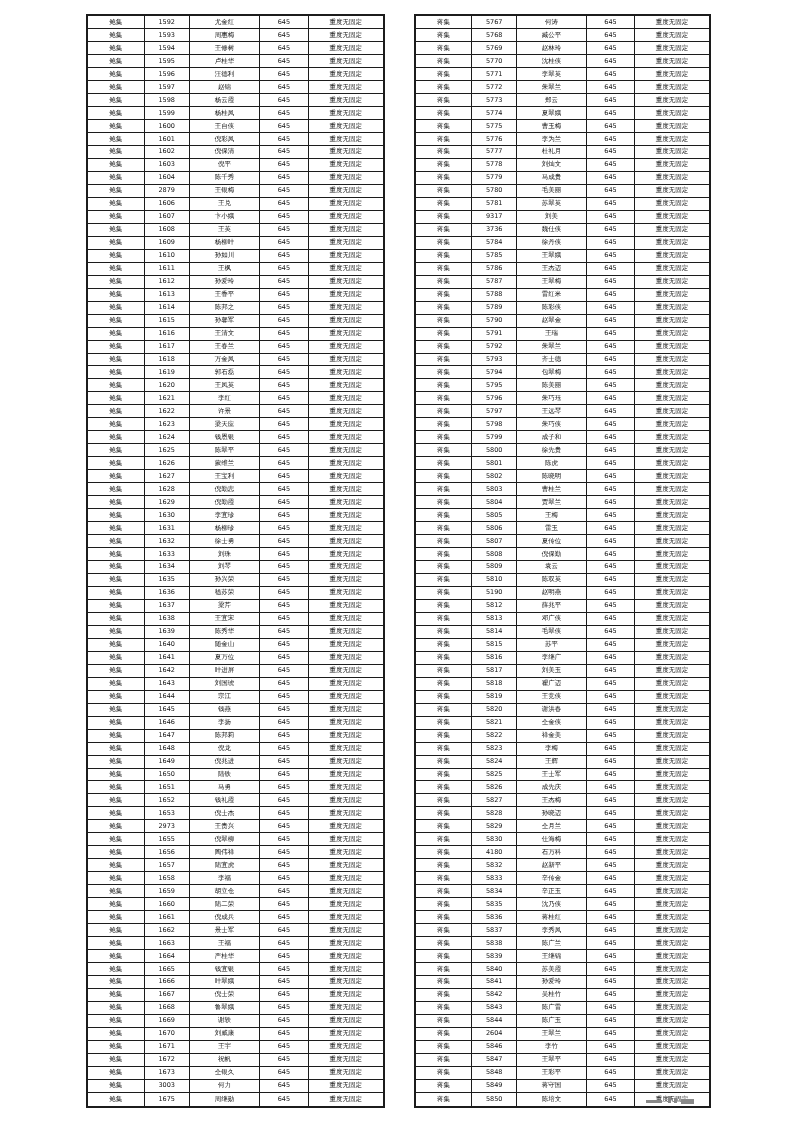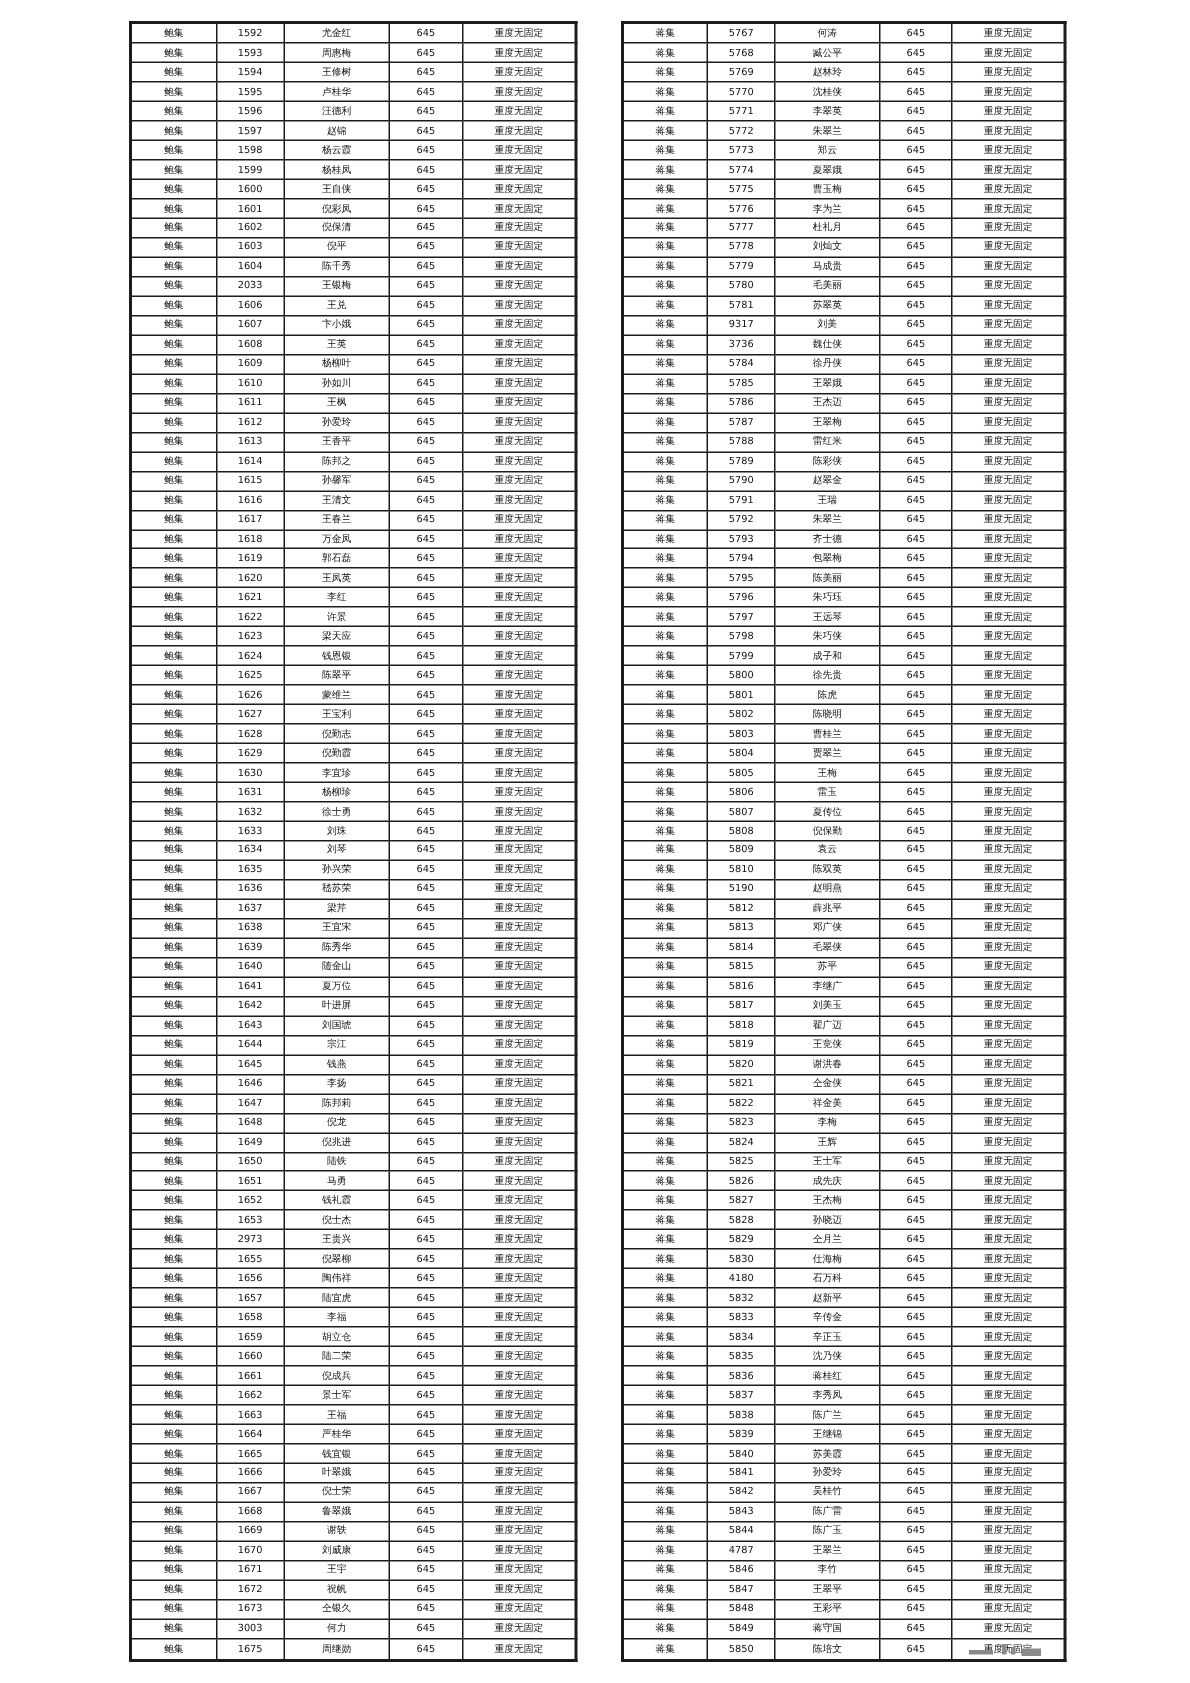--- a/index.html
+++ b/index.html
@@ -145,21 +145,21 @@
         </tr>
         <tr>
           <td>鲍集</td>
           <td>1604</td>
           <td>陈千秀</td>
           <td>645</td>
           <td>重度无固定</td>
         </tr>
         <tr>
           <td>鲍集</td>
-          <td>2033</td>
+          <td>2879</td>
           <td>王银梅</td>
           <td>645</td>
           <td>重度无固定</td>
         </tr>
         <tr>
           <td>鲍集</td>
           <td>1606</td>
           <td>王兑</td>
           <td>645</td>
           <td>重度无固定</td>
@@ -1200,21 +1200,21 @@
         </tr>
         <tr>
           <td>蒋集</td>
           <td>5844</td>
           <td>陈广玉</td>
           <td>645</td>
           <td>重度无固定</td>
         </tr>
         <tr>
           <td>蒋集</td>
-          <td>4787</td>
+          <td>2604</td>
           <td>王翠兰</td>
           <td>645</td>
           <td>重度无固定</td>
         </tr>
         <tr>
           <td>蒋集</td>
           <td>5846</td>
           <td>李竹</td>
           <td>645</td>
           <td>重度无固定</td>

